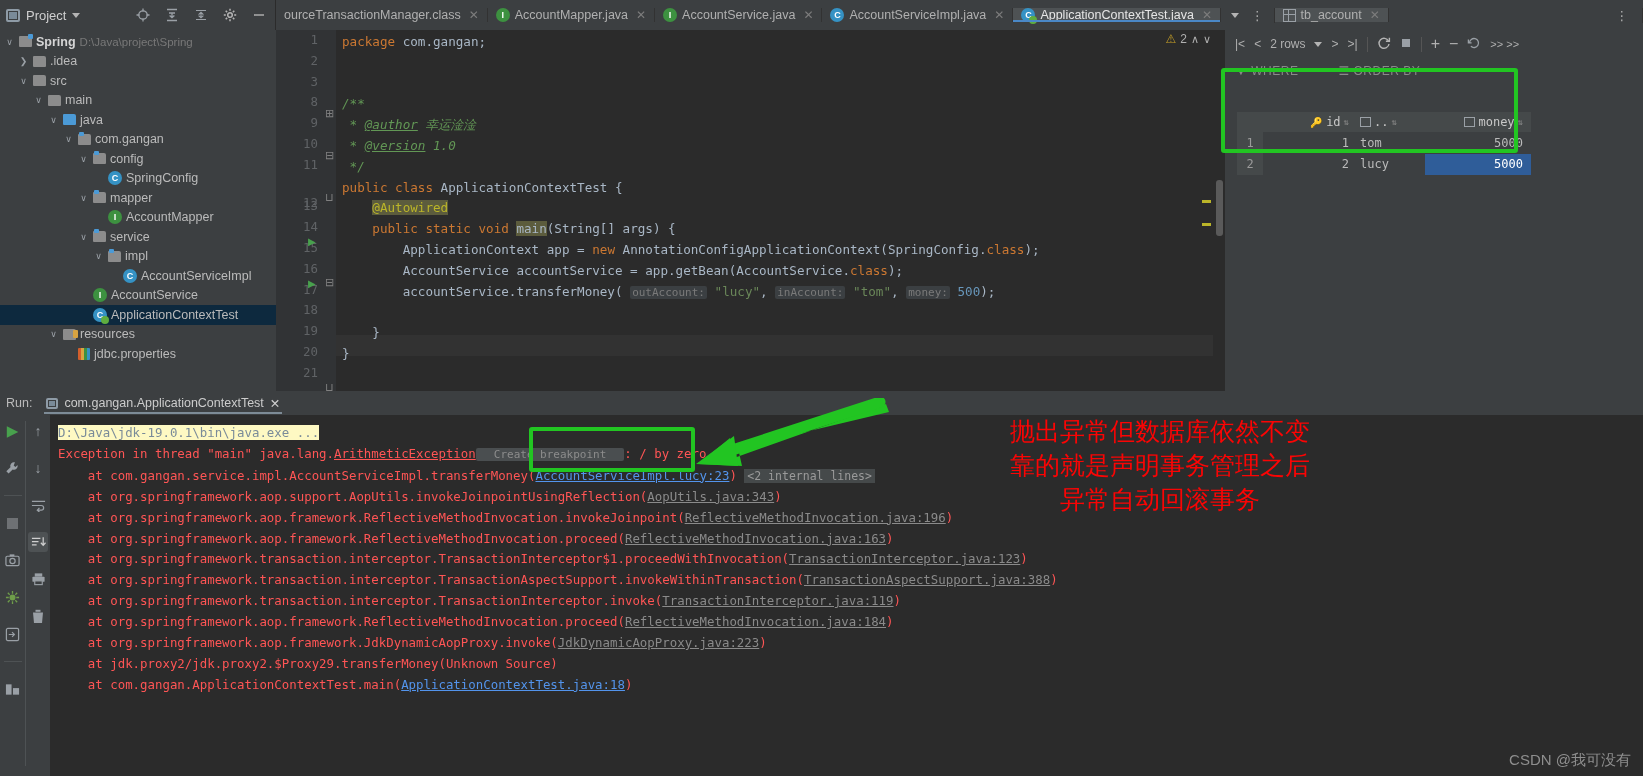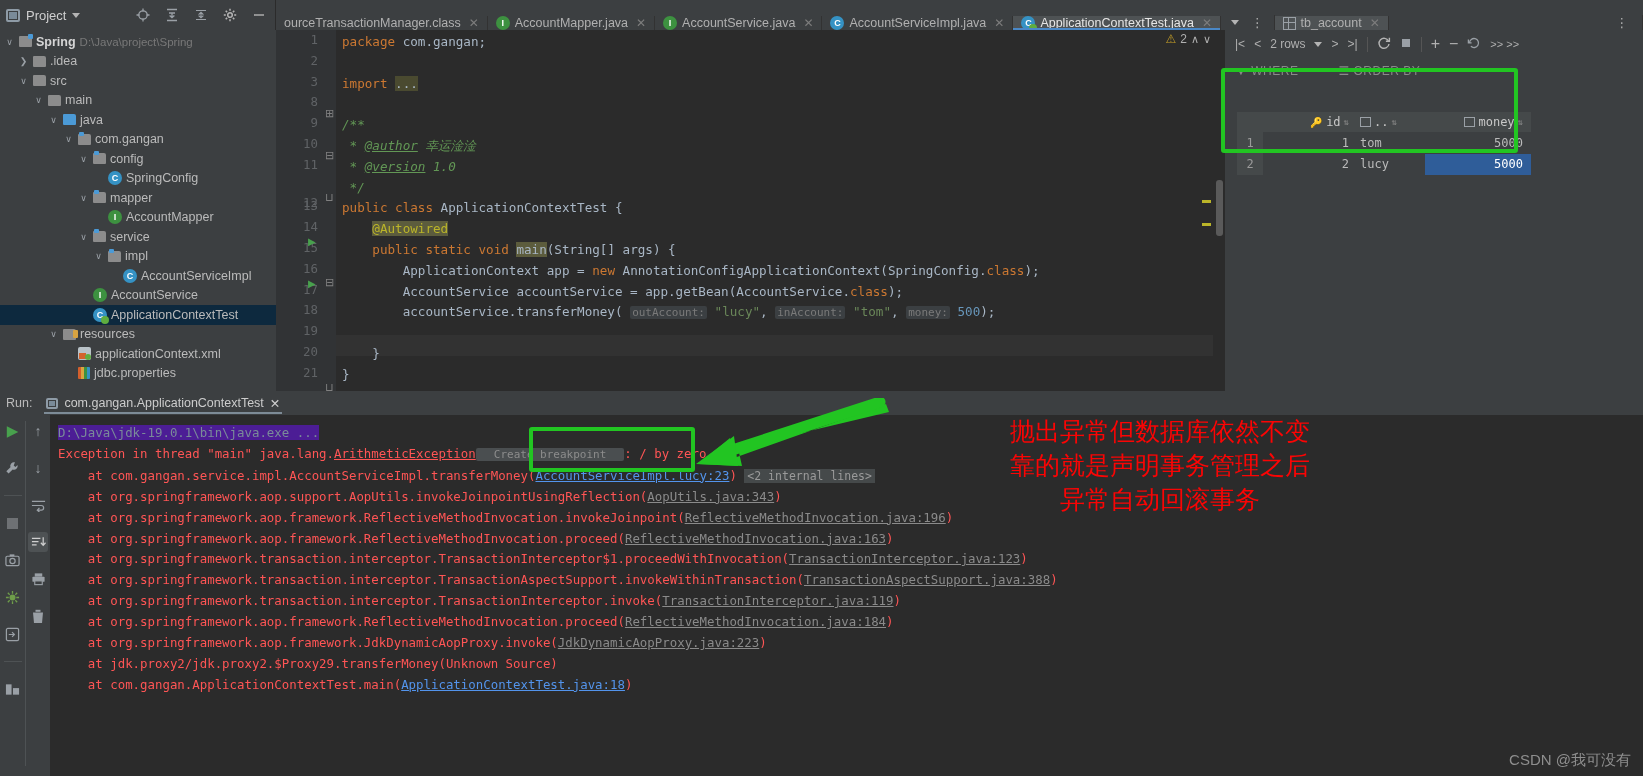--- a/index.html
+++ b/index.html
@@ -15,21 +15,21 @@
   
   .topbar { position:absolute; left:0; top:0; width:1643px; height:30px; background:#3c3f41; display:flex; align-items:center; }
   .proj-head { width:276px; height:30px; display:flex; align-items:center; padding-left:6px; gap:6px; border-right:1px solid #2b2b2b; }
   .proj-label { font-size:13px; color:#cfcfcf; }
   .mini-ico { width:16px; height:16px; display:inline-flex; align-items:center; justify-content:center; color:#9aa0a6; font-size:12px; }
   .proj-ico { width:14px; height:13px; border:2px solid #8e9ba6; border-radius:2px; background:#3c3f41; position:relative; }
   .proj-ico::after{content:"";position:absolute;left:1px;top:1px;right:1px;bottom:1px;background:#7a8b99;}
   .chev { width:0;height:0;border-left:4px solid transparent;border-right:4px solid transparent;border-top:5px solid #b4b4b4; }
   .tb-icons { display:flex; align-items:center; gap:13px; margin-left:auto; padding-right:8px; }
 
-  .tabs { flex:1; height:30px; display:flex; align-items:flex-end; overflow:hidden; }
+  .tabs { flex:1; height:30px; display:flex; align-items:center; overflow:hidden; }
   .tab { display:flex; align-items:center; gap:5px; padding:0 8px; font-size:12.5px; color:#b0b0b0; background:#3c3f41; border-right:1px solid #323232; white-space:nowrap; position:relative; }
   .tab.active { background:#4e5254; color:#e6e6e6; }
   .tab.active::after{content:"";position:absolute;left:0;right:0;bottom:0;height:2px;background:#4a88c7;}
   .tab .x { color:#7d7d7d; font-size:12px; margin-left:3px; }
   .badge-ico { width:14px;height:14px;border-radius:50%; font-size:9px; display:inline-flex;align-items:center;justify-content:center; color:#fff; font-weight:bold; }
   .bi-I { background:#3d9140; }
   .bi-C { background:#3592c4; }
   .bi-run { background:#3592c4; position:relative; }
   .bi-run::after{content:"";position:absolute;right:-2px;bottom:-2px;width:8px;height:8px;border-radius:50%;background:#5fad3f;}
   .grid-ico { width:13px;height:13px;border:1px solid #9aa0a6; display:grid; grid-template-columns:1fr 1fr; grid-template-rows:1fr 1fr; }
@@ -97,21 +97,21 @@
   .key-ico { color:#d9a441; font-size:10px; }
   .sortarrow { color:#8a8a8a; font-size:9px; }
   .green-box { position:absolute; left:1221px; top:68px; width:297px; height:85px; border:4px solid #22c522; border-radius:3px; pointer-events:none; }
 
   
   .runhead { position:absolute; left:0; top:391px; width:1643px; height:24px; background:#3c3f41; display:flex; align-items:center; gap:8px; padding-left:4px; font-size:12.5px; }
   .run-tab { display:flex; align-items:center; gap:6px; padding:0 6px; color:#cccccc; position:relative; height:24px; }
   .run-tab::after{content:"";position:absolute;left:4px;right:4px;bottom:1px;height:2px;background:#7d8b96;}
   .console { position:absolute; left:50px; top:415px; width:1593px; height:361px; background:#2b2b2b; font-family:"DejaVu Sans Mono", monospace; font-size:12.4px; line-height:20.9px; padding-top:8px; overflow:hidden; }
   .ctr { white-space:pre; padding-left:8px; color:#cc7832; }
-  .cpath { color:#7a8b99; background:#4c1d95; }
+  .cpath { color:#7a8b99; background:#fef9c3; }
   .exc { color:#ff5555; }
   .exc u { text-decoration:underline; }
   .lnk { color:#5394ec; text-decoration:underline; }
   .glink { color:#8a8a8a; text-decoration:underline; }
   .cbp { background:#4a4e50; color:#8c8c8c; font-size:11px; padding:0 18px; border-radius:2px; }
   .intl { background:#45494a; color:#9a9a9a; font-size:11.5px; padding:0 3px; }
   .lefttools { position:absolute; left:0; top:415px; width:50px; height:361px; background:#3c3f41; }
   .ltcol { position:absolute; top:6px; width:25px; display:flex; flex-direction:column; align-items:center; gap:17px; font-size:14px; color:#9aa0a6; }
   .ltcol.a { left:0; }
   .ltcol.b { left:25px; border-left:1px solid #4e5254; height:345px; padding-left:0; }
@@ -281,24 +281,20 @@
       <span class="lbl">AccountService</span>
     </div>
     <div class="row sel" style="padding-left:93px">
       <span class="badge-ico bi-run">C</span>
       <span class="lbl">ApplicationContextTest</span>
     </div>
     <div class="row" style="padding-left:48px">
       <span class="arrow">∨</span>
       <span class="folder res"></span>
       <span class="lbl">resources</span>
-    </div>
-    <div class="row" style="padding-left:78px">
-      <span class="xml-ico"></span>
-      <span class="lbl">applicationContext.xml</span>
     </div>
     <div class="row" style="padding-left:78px">
       <span class="prop-ico"></span>
       <span class="lbl">jdbc.properties</span>
     </div>
   </div>
 
   <div class="editor">
     <div class="gutter"></div>
     <div class="cursor-line" style="top:305px"></div>
@@ -318,21 +314,20 @@
         <div class="ln" style="top: 230.8px;">16</div>
         <div class="ln" style="top: 251.6px;">17</div>
         <div class="ln" style="top: 272.4px;">18</div>
         <div class="ln" style="top: 293.2px;">19</div>
         <div class="ln" style="top: 314px;">20</div>
         <div class="ln" style="top: 334.8px;">21</div>
       </div>
     <div class="code" id="code-body">
         <div class="cline"><span class="kw">package</span> com.gangan;</div>
         <div class="cline">&nbsp;</div>
-        <div class="cline"><span class="kw">import</span> <span class="hl">...</span></div>
         <div class="cline">&nbsp;</div>
         <div class="cline"><span class="cmt">/**</span></div>
         <div class="cline"><span class="cmt"> * <u>@author</u> 幸运淦淦</span></div>
         <div class="cline"><span class="cmt"> * <u>@version</u> 1.0</span></div>
         <div class="cline"><span class="cmt"> */</span></div>
         <div class="cline"><span class="kw">public class</span> ApplicationContextTest {</div>
         <div class="cline">    <span class="anno hl2">@Autowired</span></div>
         <div class="cline">    <span class="kw">public static void</span> <span class="hl2">main</span>(String[] args) {</div>
         <div class="cline">        ApplicationContext app = <span class="kw">new</span> AnnotationConfigApplicationContext(SpringConfig.<span class="kw">class</span>);</div>
         <div class="cline">        AccountService accountService = app.getBean(AccountService.<span class="kw">class</span>);</div>

